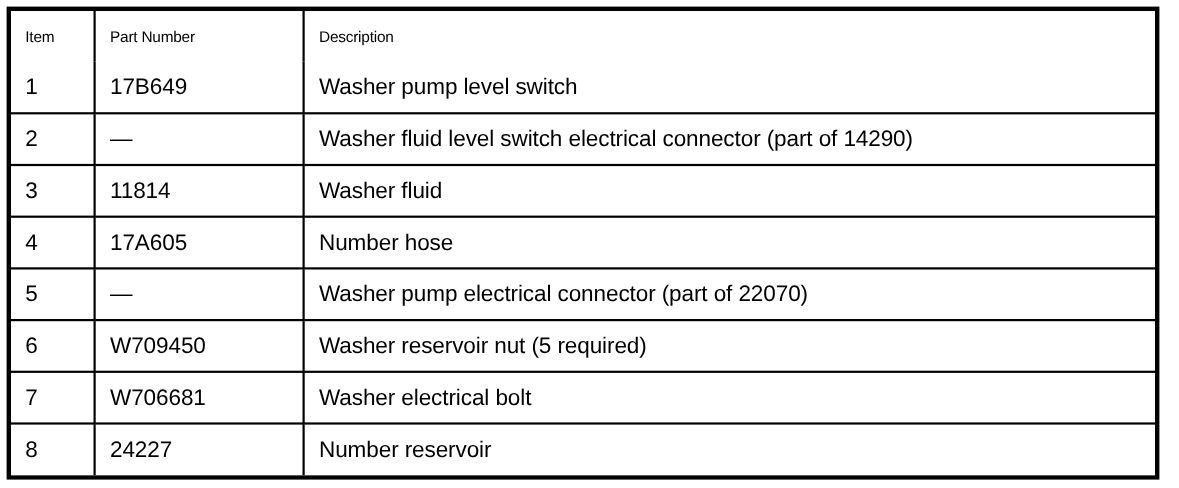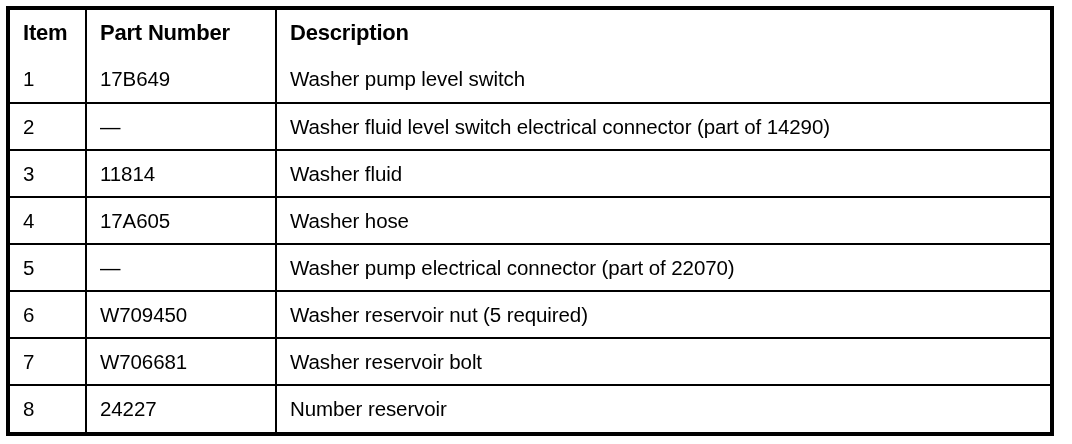--- a/index.html
+++ b/index.html
@@ -67,22 +67,22 @@
   table.parts-table td:last-child {
     border-right: 0;
   }
 
   table.parts-table tr:last-child th,
   table.parts-table tr:last-child td {
     border-bottom: 0;
   }
 
   table.parts-table thead th {
-    font-weight: bold;
-    font-size: 22px;
+    font-weight: normal;
+    font-size: 14px;
     letter-spacing: -0.2px;
     border-bottom: 3px solid #000000;
   }
 
   table.parts-table thead tr { height: 46px; }
   table.parts-table tbody tr { height: 47px; }
 
   .cell-dash {
     font-size: 20.5px;
   }
@@ -120,36 +120,36 @@
           <td>Washer fluid level switch electrical connector (part of 14290)</td>
         </tr>
         <tr>
           <td>3</td>
           <td>11814</td>
           <td>Washer fluid</td>
         </tr>
         <tr>
           <td>4</td>
           <td>17A605</td>
-          <td>Washer hose</td>
+          <td>Number hose</td>
         </tr>
         <tr>
           <td>5</td>
           <td class="cell-dash">—</td>
           <td>Washer pump electrical connector (part of 22070)</td>
         </tr>
         <tr>
           <td>6</td>
           <td>W709450</td>
           <td>Washer reservoir nut (5 required)</td>
         </tr>
         <tr>
           <td>7</td>
           <td>W706681</td>
-          <td>Washer reservoir bolt</td>
+          <td>Washer electrical bolt</td>
         </tr>
         <tr>
           <td>8</td>
           <td>24227</td>
           <td>Number reservoir</td>
         </tr>
       </tbody>
     </table>
   </div>
 

